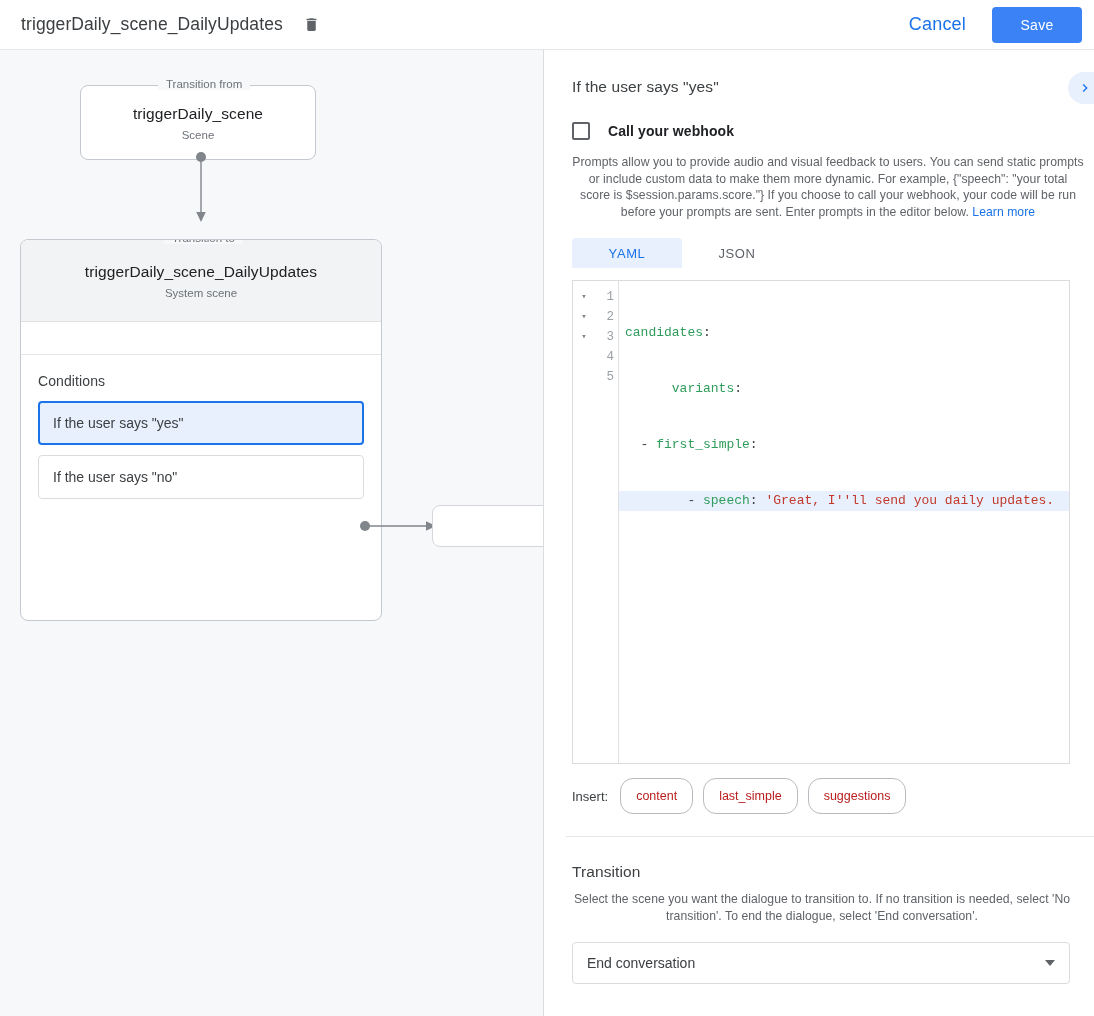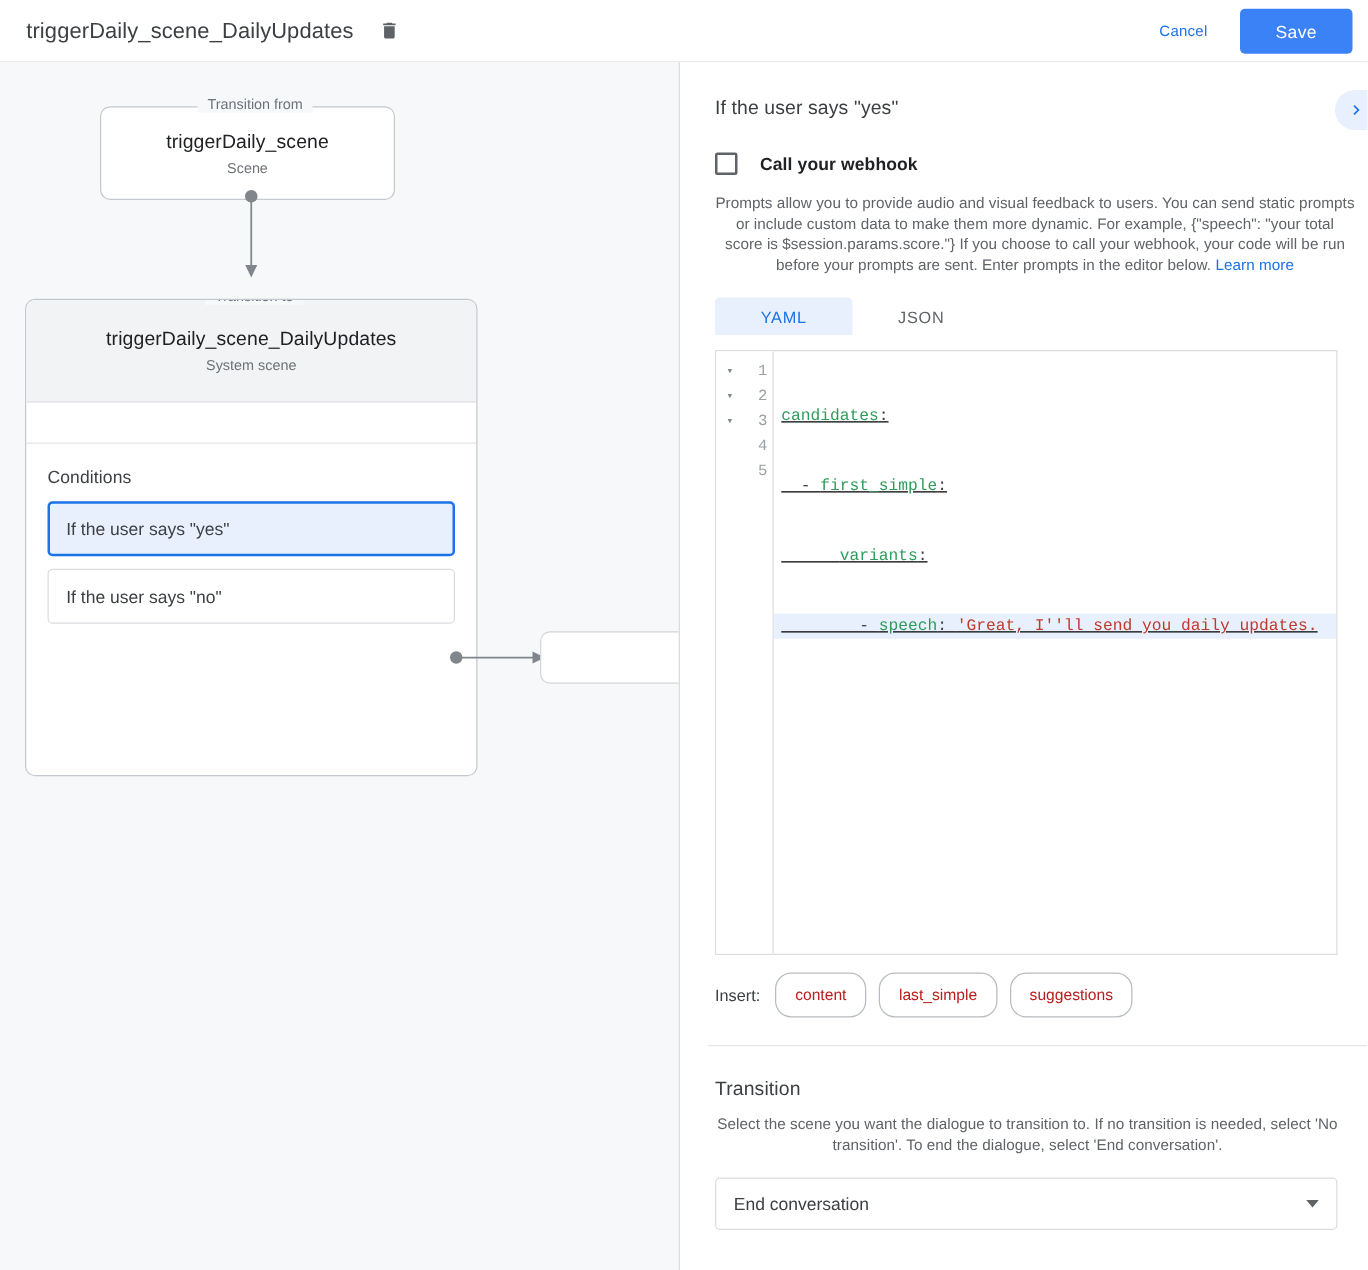--- a/index.html
+++ b/index.html
@@ -32,21 +32,21 @@
     margin-left: 16px;
     width: 26px; height: 26px;
     display: flex; align-items: center; justify-content: center;
     cursor: pointer;
     border-radius: 50%;
   }
   #delete-btn svg { display:block; }
   #topbar-spacer { flex: 1 1 auto; }
   #cancel-btn {
     color: #1a73e8;
-    font-size: 12px;
+    font-size: 18px;
     letter-spacing: .2px;
     padding: 8px 14px;
     cursor: pointer;
     background: none; border: 0;
     font-family: inherit;
   }
   #save-btn {
     margin-left: 12px; margin-right: 12px;
     background: #3b82f6;
     color: #ffffff;
@@ -284,21 +284,20 @@
     height: 20px; line-height: 20px;
     font-size: 9px;
     color: #80868b;
     text-align: center;
     cursor: pointer;
   }
   .cl {
     height: 20px; line-height: 20px;
     font-size: 13px;
     padding-left: 6px;
-    text-decoration: underline;
   }
   .cl.hl { background: #e8f0fe; }
   .key { color: #2e9c5a; }
   .punct { color: #3c4043; }
   .str { color: #c0392b; }
 
   
   #insert-row { display: flex; align-items: center; margin-top: 14px; }
   #insert-label { font-size: 13px; color: #3c4043; margin-right: 12px; }
   .chip {
@@ -443,22 +442,22 @@
       </div>
       <div id="gutter">
         <div class="ln">1</div>
         <div class="ln">2</div>
         <div class="ln">3</div>
         <div class="ln">4</div>
         <div class="ln">5</div>
       </div>
       <div id="code">
         <div class="cl"><span class="key">candidates</span><span class="punct">:</span></div>
+        <div class="cl"><span class="punct">      </span><span class="key">variants</span><span class="punct">:</span></div>
         <div class="cl"><span class="punct">  - </span><span class="key">first_simple</span><span class="punct">:</span></div>
-        <div class="cl"><span class="punct">      </span><span class="key">variants</span><span class="punct">:</span></div>
         <div class="cl hl"><span class="punct">        - </span><span class="key">speech</span><span class="punct">: </span><span class="str">'Great, I''ll send you daily updates.</span></div>
         <div class="cl"></div>
       </div>
     </div>
 
     <div id="insert-row">
       <span id="insert-label">Insert:</span>
       <button class="chip">content</button>
       <button class="chip">last_simple</button>
       <button class="chip">suggestions</button>

